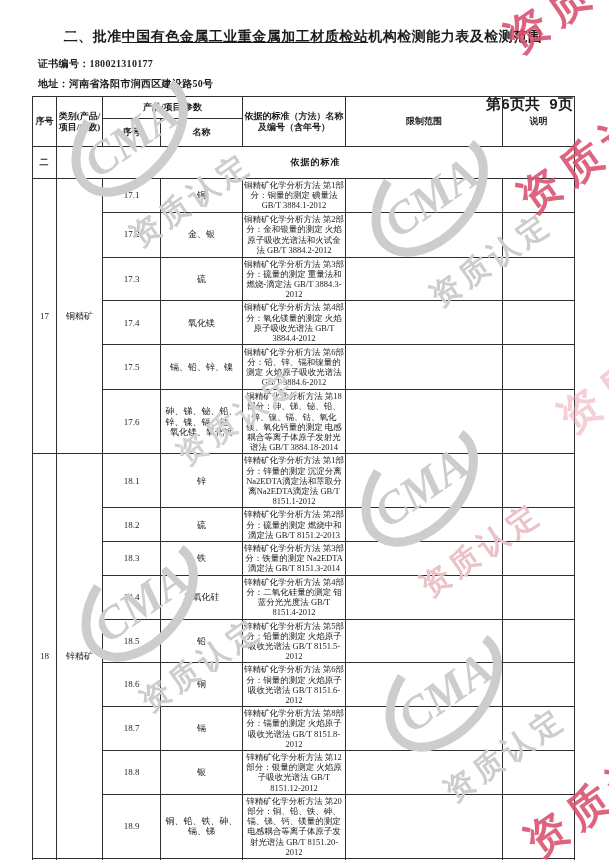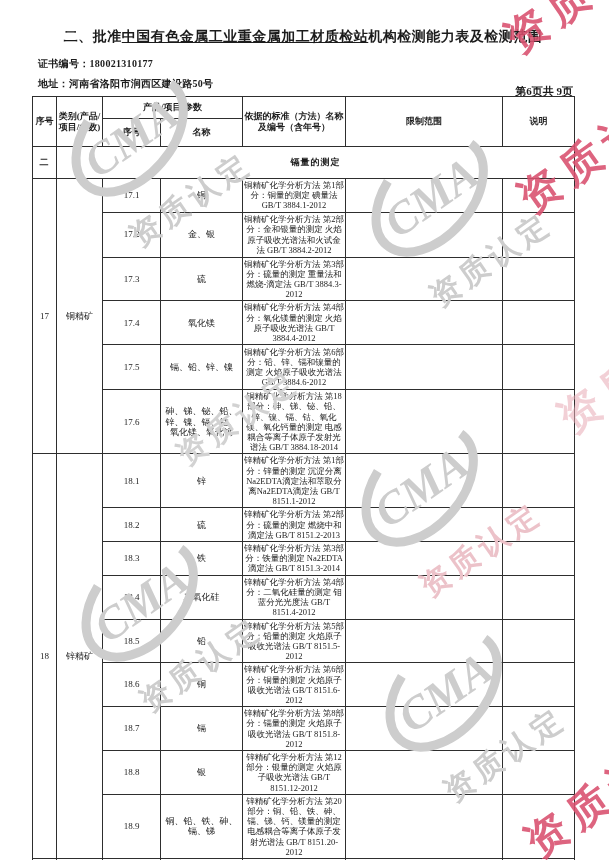--- a/index.html
+++ b/index.html
@@ -16,21 +16,21 @@
   
   .doc-title{
     position:absolute;top:28px;left:32px;width:542px;
     text-align:center;font-size:14px;font-weight:bold;letter-spacing:.5px;
   }
   .doc-title .org{text-decoration:underline;}
   .meta-line{position:absolute;left:38px;font-size:10px;font-weight:600;letter-spacing:.3px;}
   .cert-line{top:57px;text-align:right;}
   .addr-line{top:77px;}
   .page-indicator{
-    position:absolute;top:84px;right:36px;font-size:11px;font-weight:600;
+    position:absolute;top:95px;right:36px;font-size:15px;font-weight:600;font-family:Liberation Mono, monospace;
   }
 
   
   table.cap{
     position:absolute;left:32px;top:96px;width:542px;
     border-collapse:collapse;table-layout:fixed;
     font-size:9px;line-height:10.5px;
   }
   table.cap col.c-no{width:24px;}
   table.cap col.c-cat{width:46px;}
@@ -119,21 +119,21 @@
       <th rowspan="2">依据的标准（方法）名称及编号（含年号）</th>
       <th rowspan="2">限制范围</th>
       <th rowspan="2">说明</th>
     </tr>
     <tr style="height:28px">
       <th>序号</th>
       <th>名称</th>
     </tr>
     <tr class="section-row" style="height:32px">
       <td>二</td>
-      <td colspan="6">镉量的测定</td>
+      <td colspan="6">依据的标准</td>
     </tr>
 
     <tr style="height:33px">
       <td rowspan="6">17</td>
       <td rowspan="6">铜精矿</td>
       <td>17.1</td>
       <td>铜</td>
       <td class="std">铜精矿化学分析方法 第1部分：铜量的测定 碘量法 GB/T 3884.1-2012</td>
       <td></td>
       <td></td>

